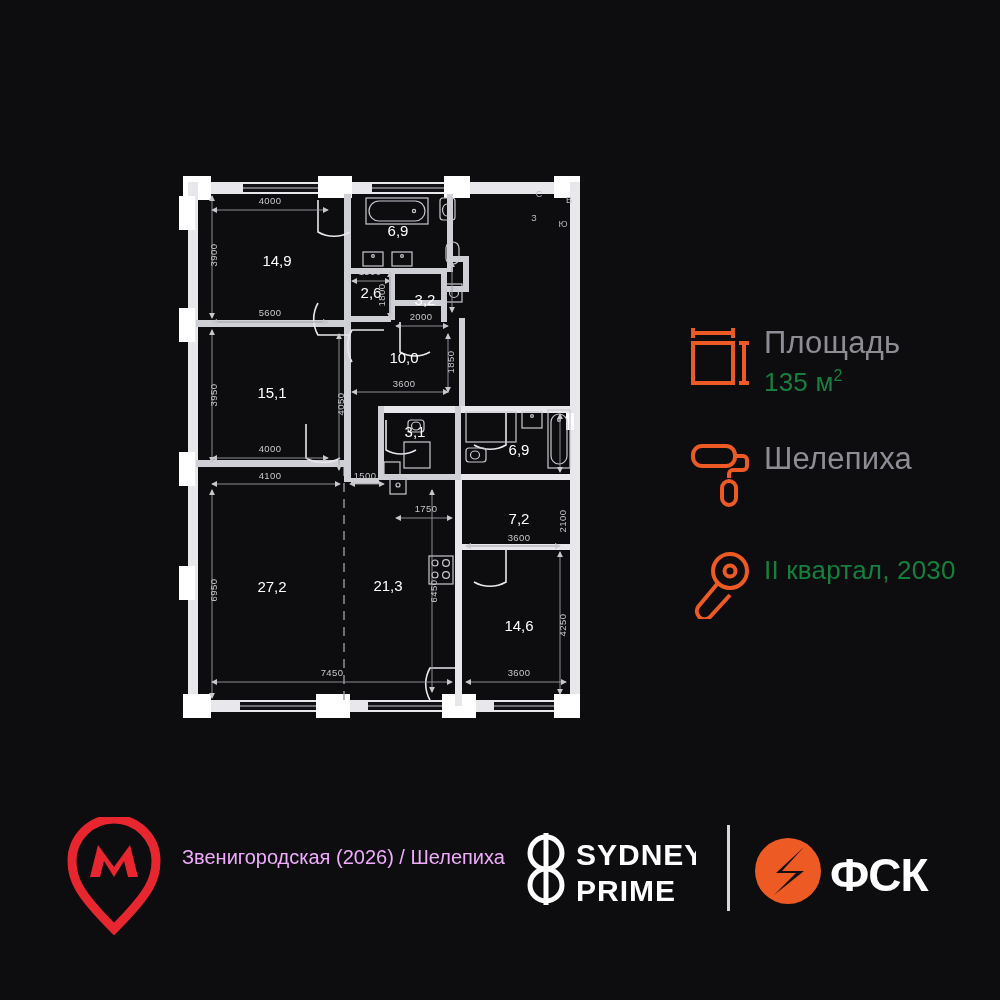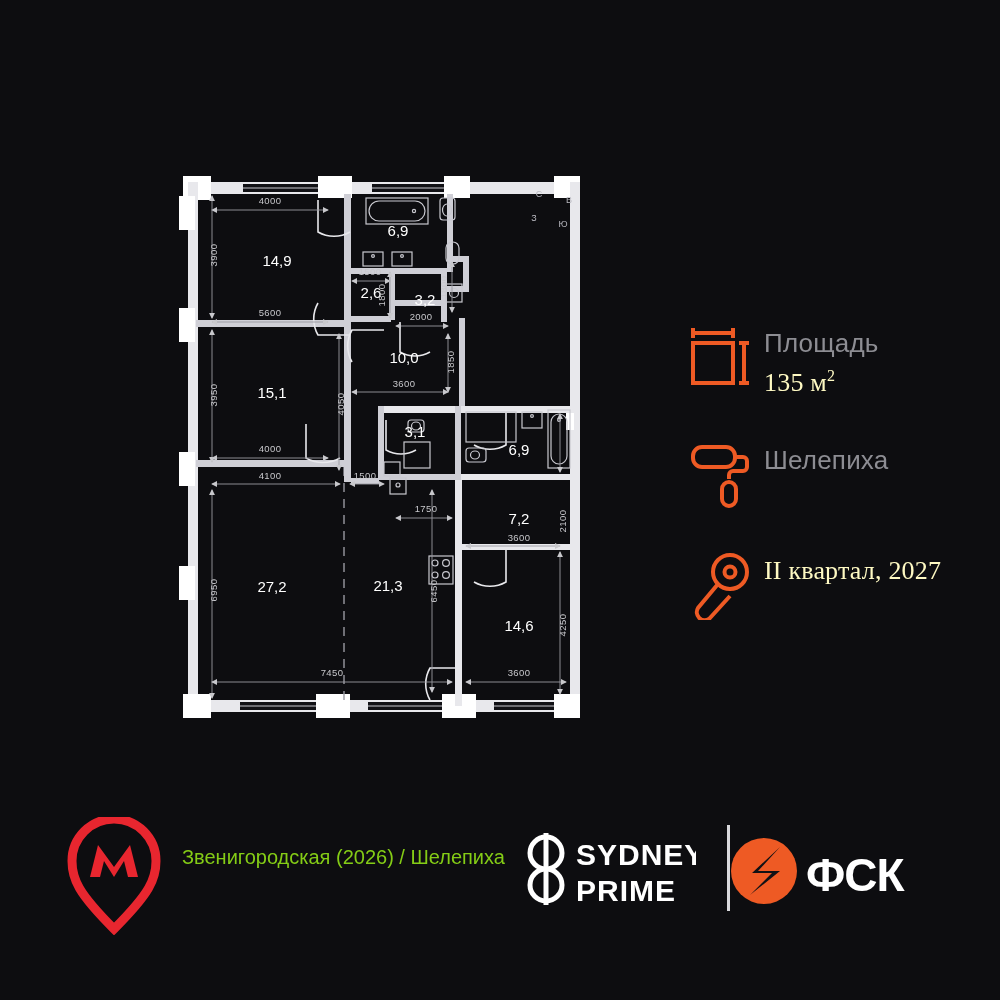--- a/index.html
+++ b/index.html
@@ -7,31 +7,31 @@
   #root{position:relative;width:1000px;height:1000px;background:#0d0d10;}
 
   .plan-wrap{position:absolute;left:0;top:0;width:660px;height:780px;}
   .plan-svg{position:absolute;left:0;top:0;}
 
   
   .info-panel{position:absolute;left:690px;top:325px;width:300px;}
   .info-row{display:flex;align-items:flex-start;margin-bottom:42px;}
   .info-icon{width:74px;flex:0 0 74px;display:flex;align-items:flex-start;justify-content:flex-start;}
   .info-text{padding-top:2px;}
-  .info-label{color:#8d8d93;font-size:26px;line-height:32px;letter-spacing:.2px;}
-  .info-value{color:#fef9c3;font-size:26px;line-height:34px;letter-spacing:.2px;font-family:Liberation Serif, serif;}
+  .info-label{color:#8d8d93;font-size:31px;line-height:32px;letter-spacing:.2px;}
+  .info-value{color:#15803d;font-size:26px;line-height:34px;letter-spacing:.2px;}
   .info-value sup{font-size:16px;vertical-align:super;}
 
   
   .footer{position:absolute;left:0;top:805px;width:1000px;height:140px;}
   .metro{position:absolute;left:66px;top:12px;width:96px;height:118px;}
-  .metro-text{position:absolute;left:182px;top:38px;width:330px;color:#84cc16;font-size:20px;line-height:29px;}
+  .metro-text{position:absolute;left:182px;top:38px;width:330px;color:#f0abfc;font-size:20px;line-height:29px;}
   .sydney{position:absolute;left:516px;top:20px;width:180px;height:92px;}
   .divider{position:absolute;left:727px;top:20px;width:3px;height:86px;background:#d8d8dc;}
-  .fsk{position:absolute;left:728px;top:28px;width:180px;height:76px;}
+  .fsk{position:absolute;left:752px;top:28px;width:180px;height:76px;}
 
   .rl{fill:#ffffff;font-size:15px;font-family:"Liberation Sans",sans-serif;text-anchor:middle;}
   .dim{fill:#c8c8cc;font-size:9.5px;font-family:"Liberation Sans",sans-serif;text-anchor:middle;letter-spacing:.4px;}
   .cmp{fill:#b9b9c0;font-size:9px;font-family:"Liberation Sans",sans-serif;text-anchor:middle;}
 </style>
 </head>
 <body>
 
 <div id="root">
 
@@ -294,21 +294,21 @@
 
     <div class="info-row">
       <div class="info-icon">
         <svg width="62" height="68" viewBox="0 0 62 68" fill="none" stroke="#ee5a24" stroke-width="4">
           <circle cx="40" cy="20" r="17"></circle>
           <circle cx="40" cy="20" r="5.5"></circle>
           <path d="M28 32 L8 56 a8 8 0 0 0 11 11 L40 44"></path>
         </svg>
       </div>
       <div class="info-text">
-        <div class="info-value">II квартал, 2027</div>
+        <div class="info-value">II квартал, 2030</div>
       </div>
     </div>
   </div>
 
   <div class="footer">
     <div class="metro">
       <svg width="96" height="118" viewBox="0 0 96 118" fill="none">
         <path d="M48 112 C12 76 6 62 6 44 A42 42 0 1 1 90 44 C90 62 84 76 48 112 Z" stroke="#e8262f" stroke-width="9" fill="none" stroke-linecap="round"></path>
         <path d="M24 60 L32 28 L48 50 L64 28 L72 60 L62 60 L58 44 L48 60 L38 44 L34 60 Z" fill="#e8262f"></path>
       </svg>

